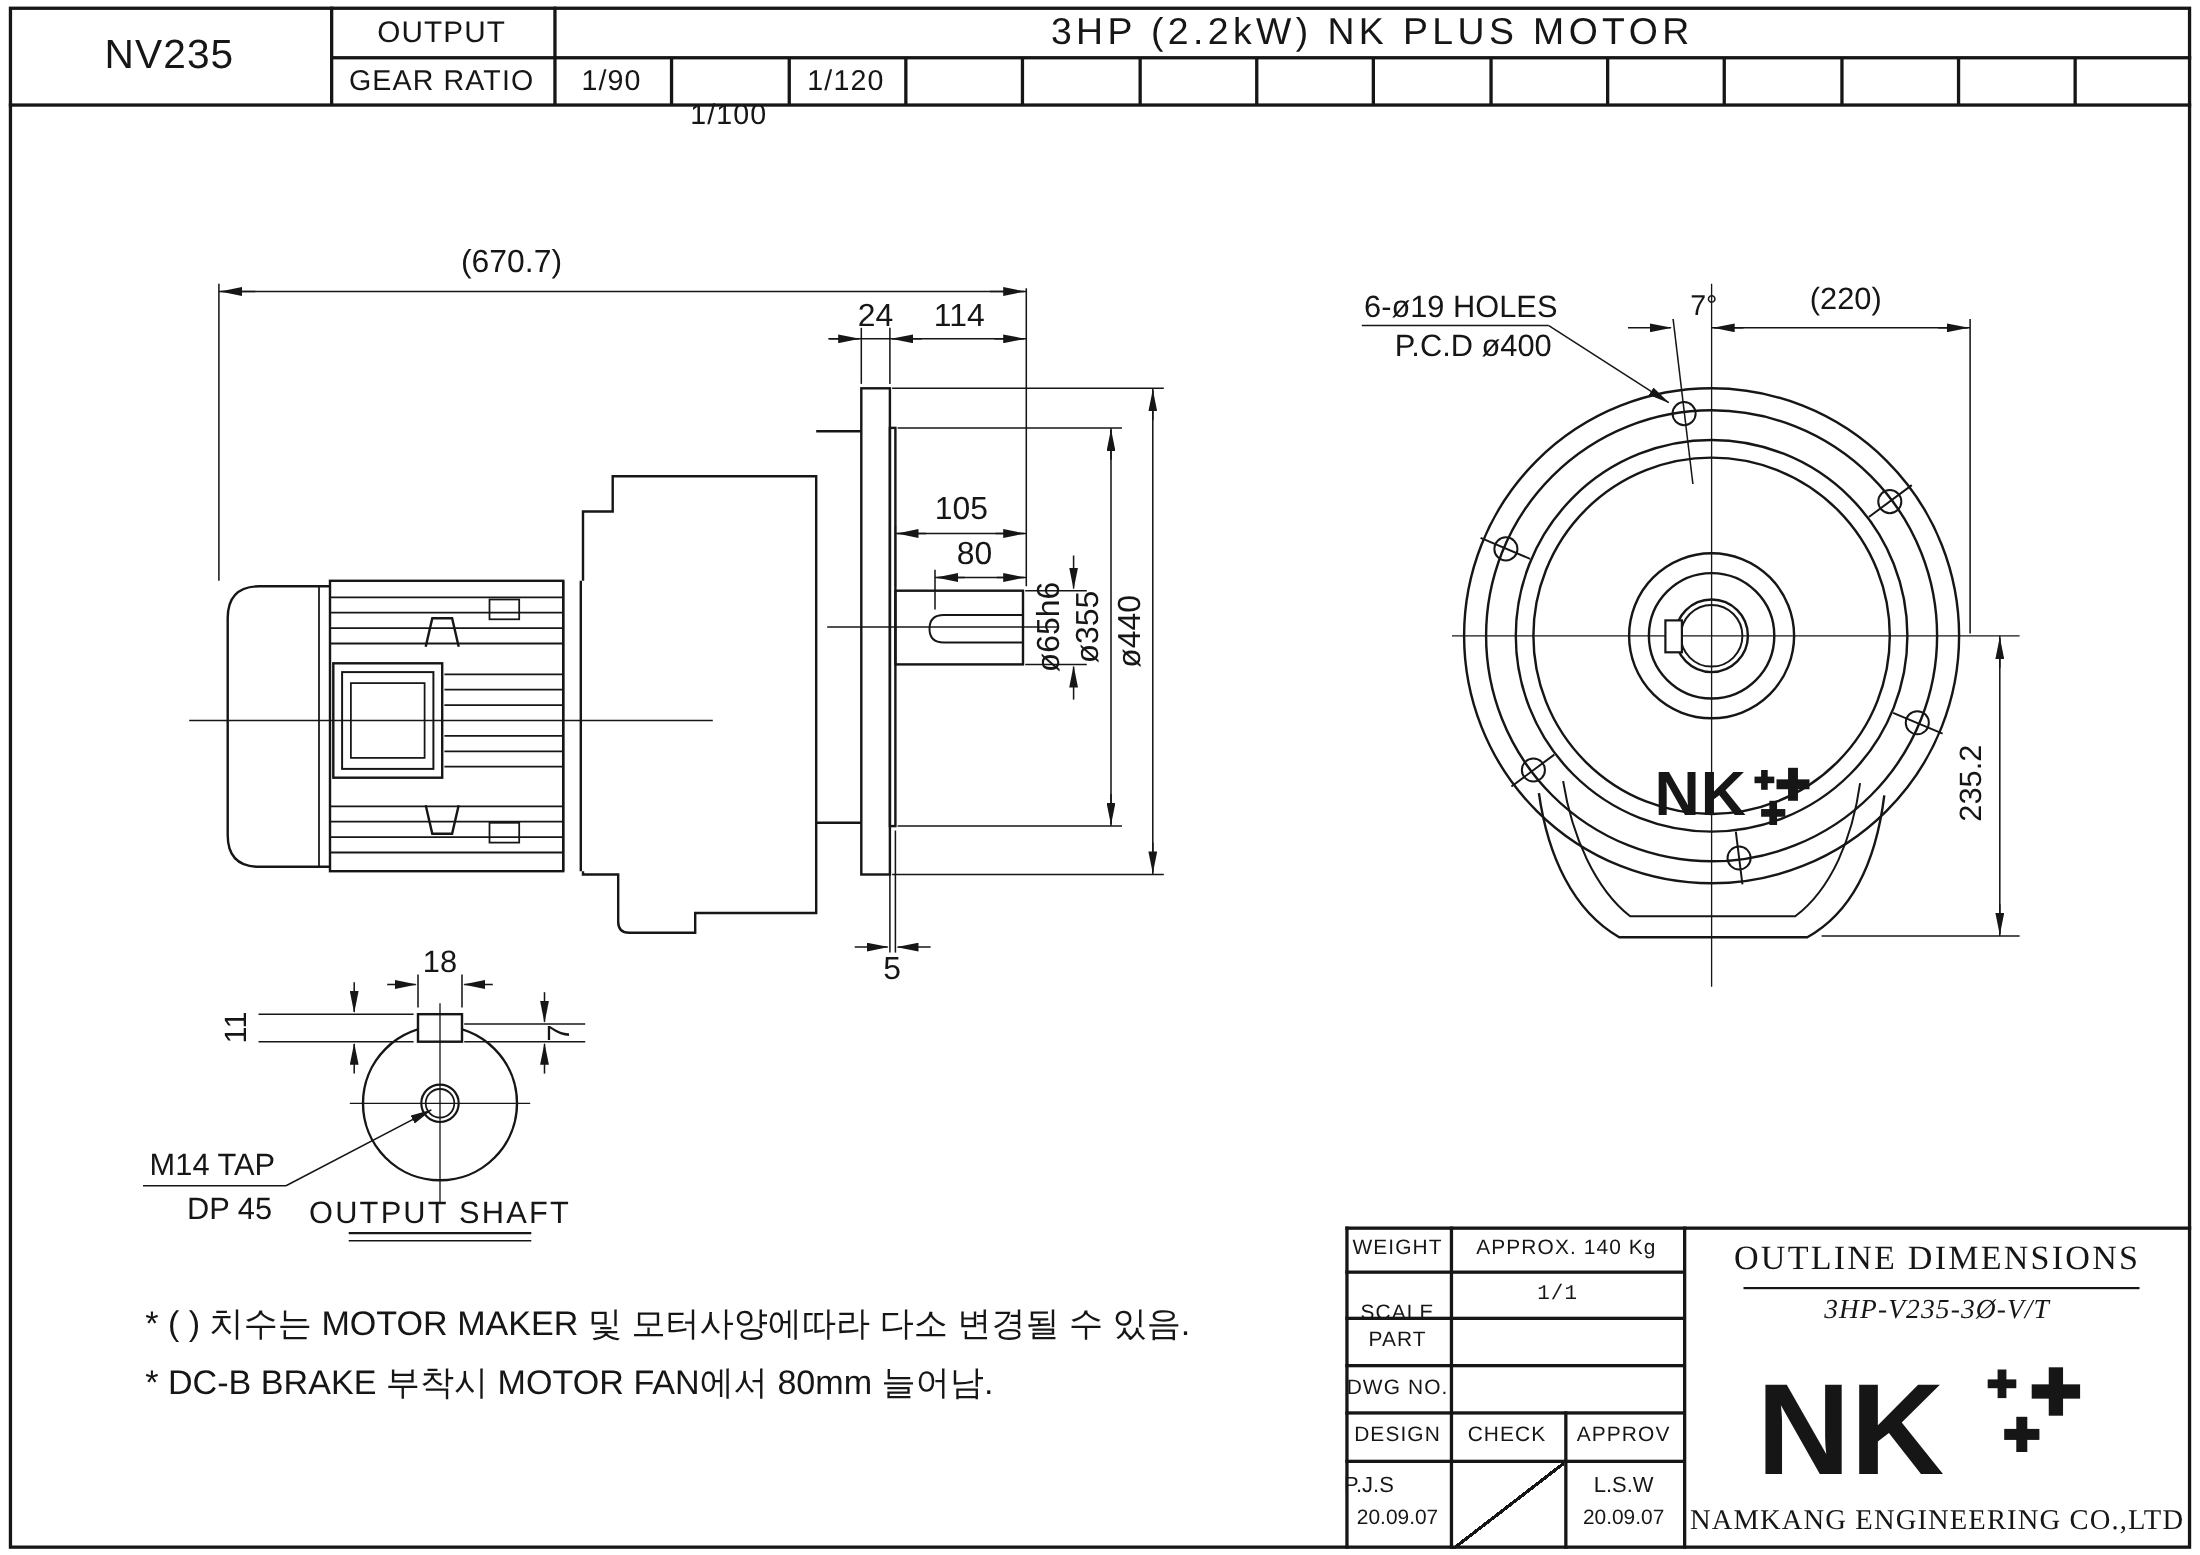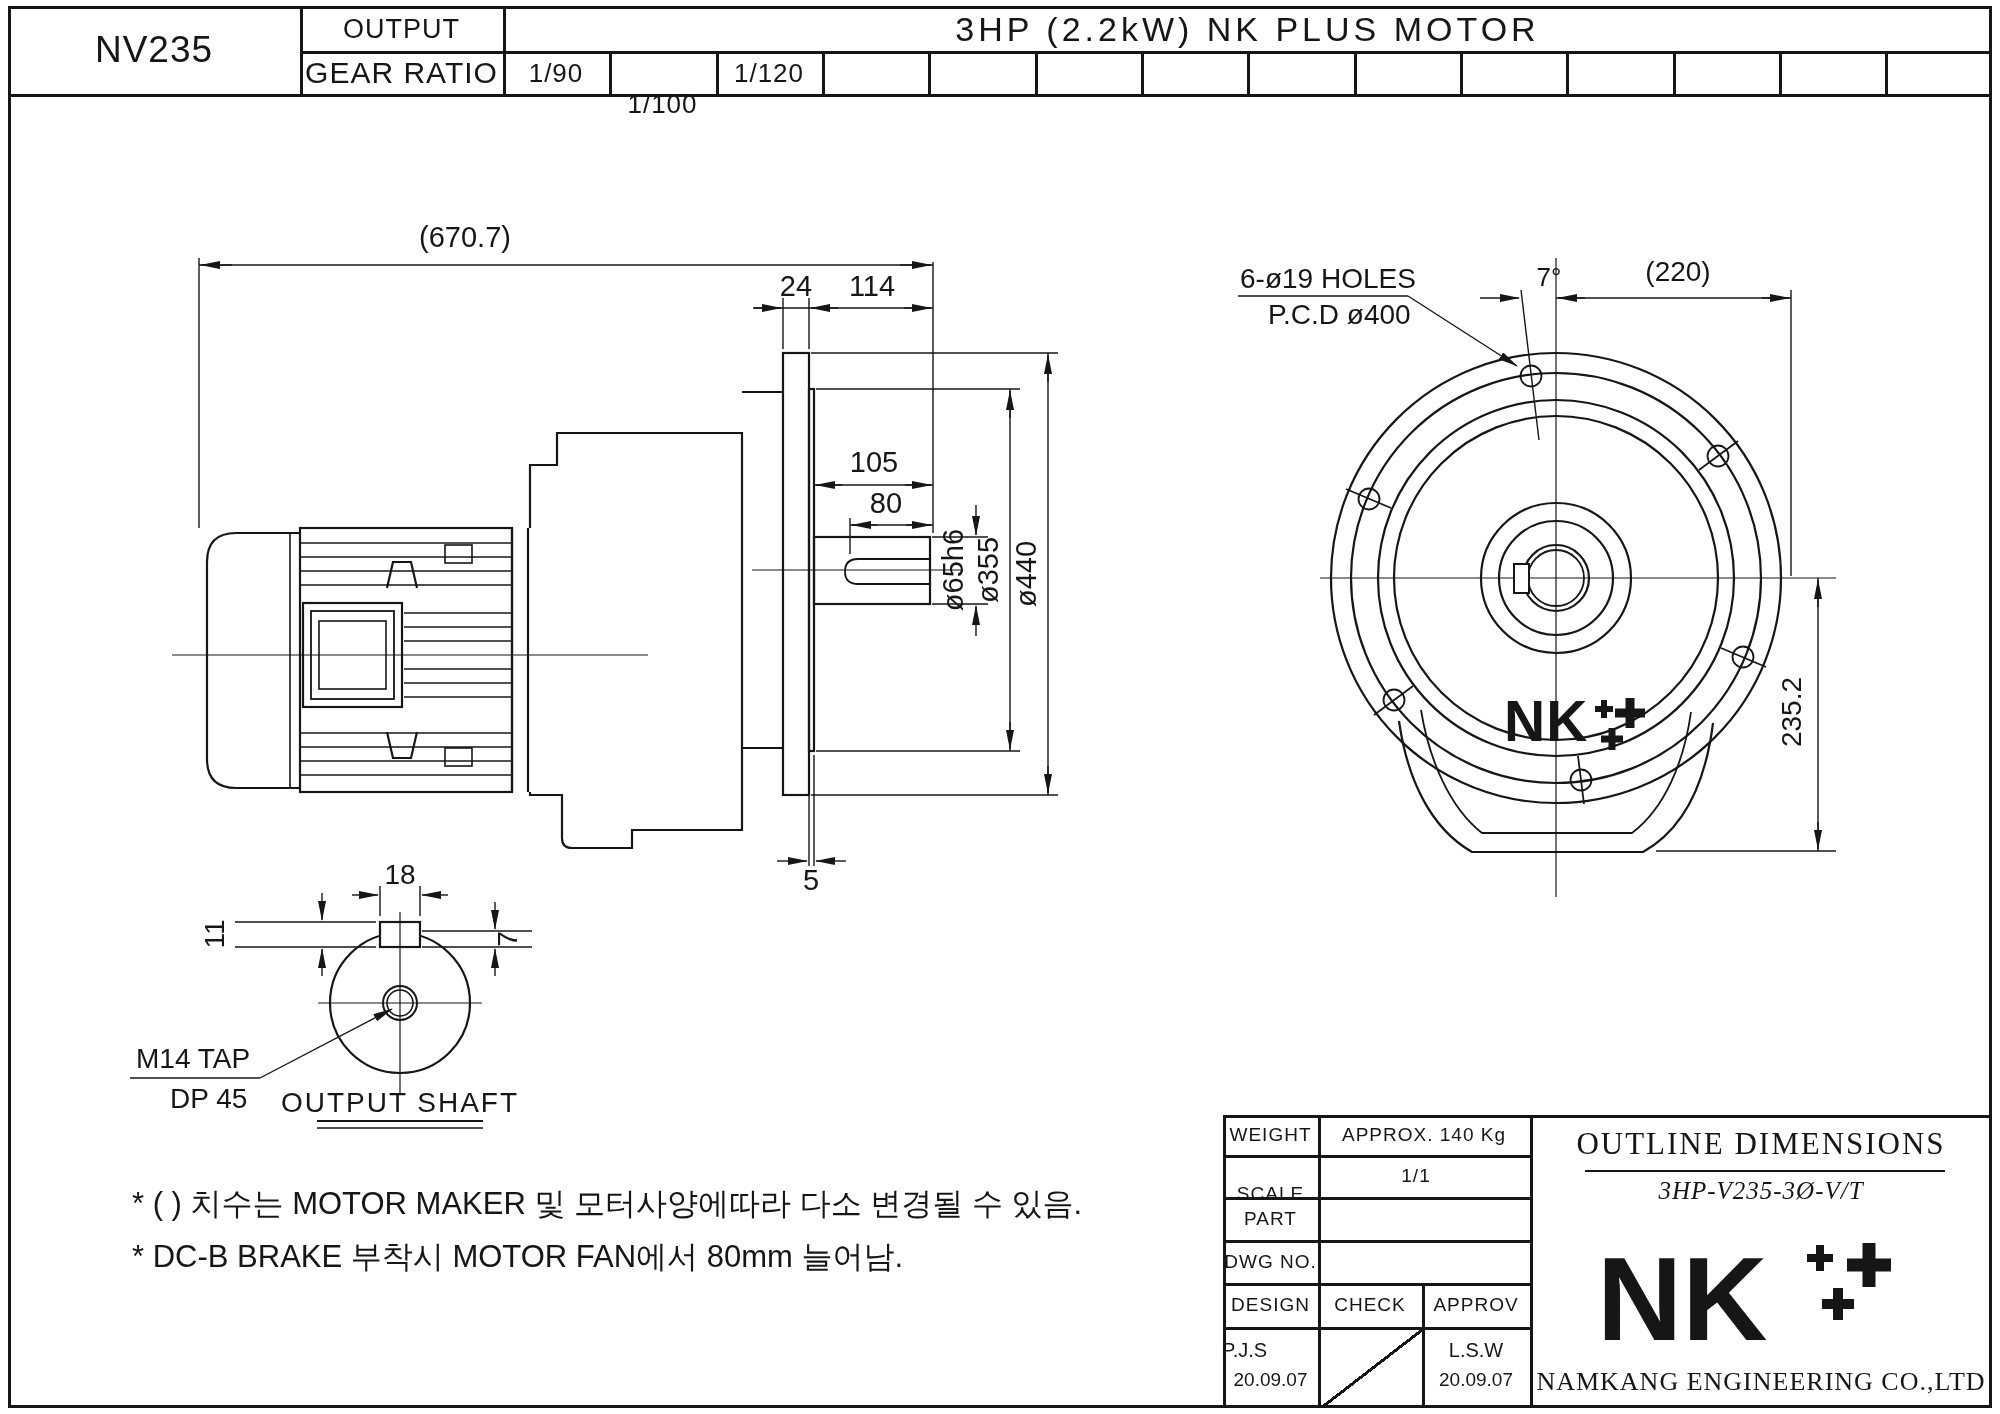--- a/index.html
+++ b/index.html
@@ -41,21 +41,21 @@
     <div class="vl" style="left:1247px;top:52px;height:44px;"></div>
     <div class="vl" style="left:1354px;top:52px;height:44px;"></div>
     <div class="vl" style="left:1460px;top:52px;height:44px;"></div>
     <div class="vl" style="left:1566px;top:52px;height:44px;"></div>
     <div class="vl" style="left:1673px;top:52px;height:44px;"></div>
     <div class="vl" style="left:1779px;top:52px;height:44px;"></div>
     <div class="vl" style="left:1885px;top:52px;height:44px;"></div>
 
     <div class="cellText cad" style="left:8px;top:6px;width:292px;height:88px;font-size:37px;">NV235</div>
     <div class="cellText cad" style="left:300px;top:6px;width:203px;height:46px;font-size:27px;">OUTPUT</div>
-    <div class="cellText cad" style="left:300px;top:52px;width:203px;height:42px;font-size:30px;">GEAR RATIO</div>
+    <div class="cellText cad" style="left:300px;top:52px;width:203px;height:42px;font-size:26px;">GEAR RATIO</div>
     <div class="cellText cad" style="left:503px;top:6px;width:1489px;height:46px;font-size:34px;letter-spacing:4px;">3HP (2.2kW) NK PLUS MOTOR</div>
     <div class="cellText cad" style="left:503px;top:52px;width:106px;height:42px;font-size:26px;">1/90</div>
     <div class="cellText cad" style="left:609px;top:52px;width:107px;height:42px;font-size:26px;margin-top:31px;">1/100</div>
     <div class="cellText cad" style="left:716px;top:52px;width:106px;height:42px;font-size:26px;">1/120</div>
   </div>
 
   <svg width="2000" height="1414" viewBox="0 0 2000 1414">
     <defs>
       <marker id="arr" markerUnits="userSpaceOnUse" markerWidth="20" markerHeight="8" refX="19" refY="4" orient="auto">
         <path d="M0,0 L20,4 L0,8 Z" fill="#161616"></path>
@@ -324,21 +324,21 @@
 
     <div class="cellText tb-label" style="left:1223px;top:1115px;width:95px;height:40px;">WEIGHT</div>
     <div class="cellText tb-label" style="left:1223px;top:1155px;width:95px;height:42px;margin-top:18px;">SCALE</div>
     <div class="cellText tb-label" style="left:1223px;top:1197px;width:95px;height:43px;">PART</div>
     <div class="cellText tb-label" style="left:1223px;top:1240px;width:95px;height:43px;">DWG NO.</div>
     <div class="cellText tb-label" style="left:1223px;top:1283px;width:95px;height:44px;">DESIGN</div>
     <div class="cellText tb-label" style="left:1318px;top:1283px;width:104px;height:44px;">CHECK</div>
     <div class="cellText tb-label" style="left:1422px;top:1283px;width:108px;height:44px;">APPROV</div>
 
     <div class="cellText tb-val" style="left:1318px;top:1115px;width:212px;height:40px;">APPROX. 140 Kg</div>
-    <div class="cellText tb-val" style="left:1318px;top:1155px;width:196px;height:42px;">1/1</div>
+    <div class="cellText tb-val" style="left:1318px;top:1155px;width:196px;height:42px;font-family:Liberation Mono, monospace;">1/1</div>
     <div class="cellText tb-val" style="left:1318px;top:1197px;width:212px;height:43px;"></div>
     <div class="cellText tb-val" style="left:1318px;top:1240px;width:212px;height:43px;"></div>
 
     <div class="cellText" style="left:1197px;top:1335px;width:95px;height:30px;font-size:20px;">P.J.S</div>
     <div class="cellText" style="left:1223px;top:1365px;width:95px;height:30px;font-size:19px;">20.09.07</div>
     <div class="cellText" style="left:1422px;top:1335px;width:108px;height:30px;font-size:20px;">L.S.W</div>
     <div class="cellText" style="left:1422px;top:1365px;width:108px;height:30px;font-size:19px;">20.09.07</div>
 
     <div class="cellText serif" style="left:1530px;top:1126px;width:462px;height:36px;font-size:31px;letter-spacing:2px;">OUTLINE DIMENSIONS</div>
     <div class="hl" style="left:1585px;top:1170px;width:360px;height:2px;"></div>

